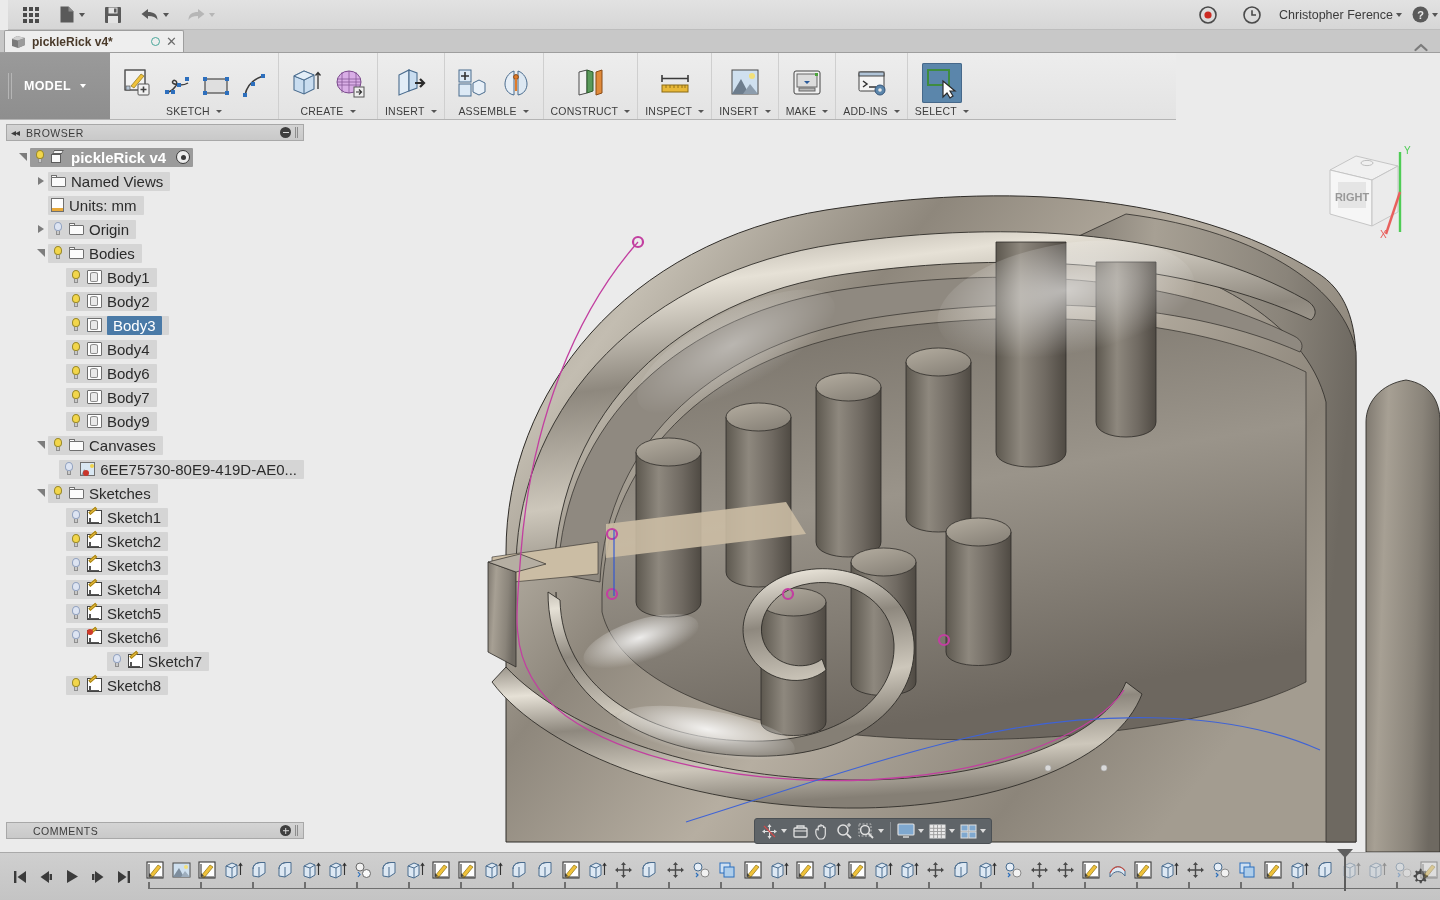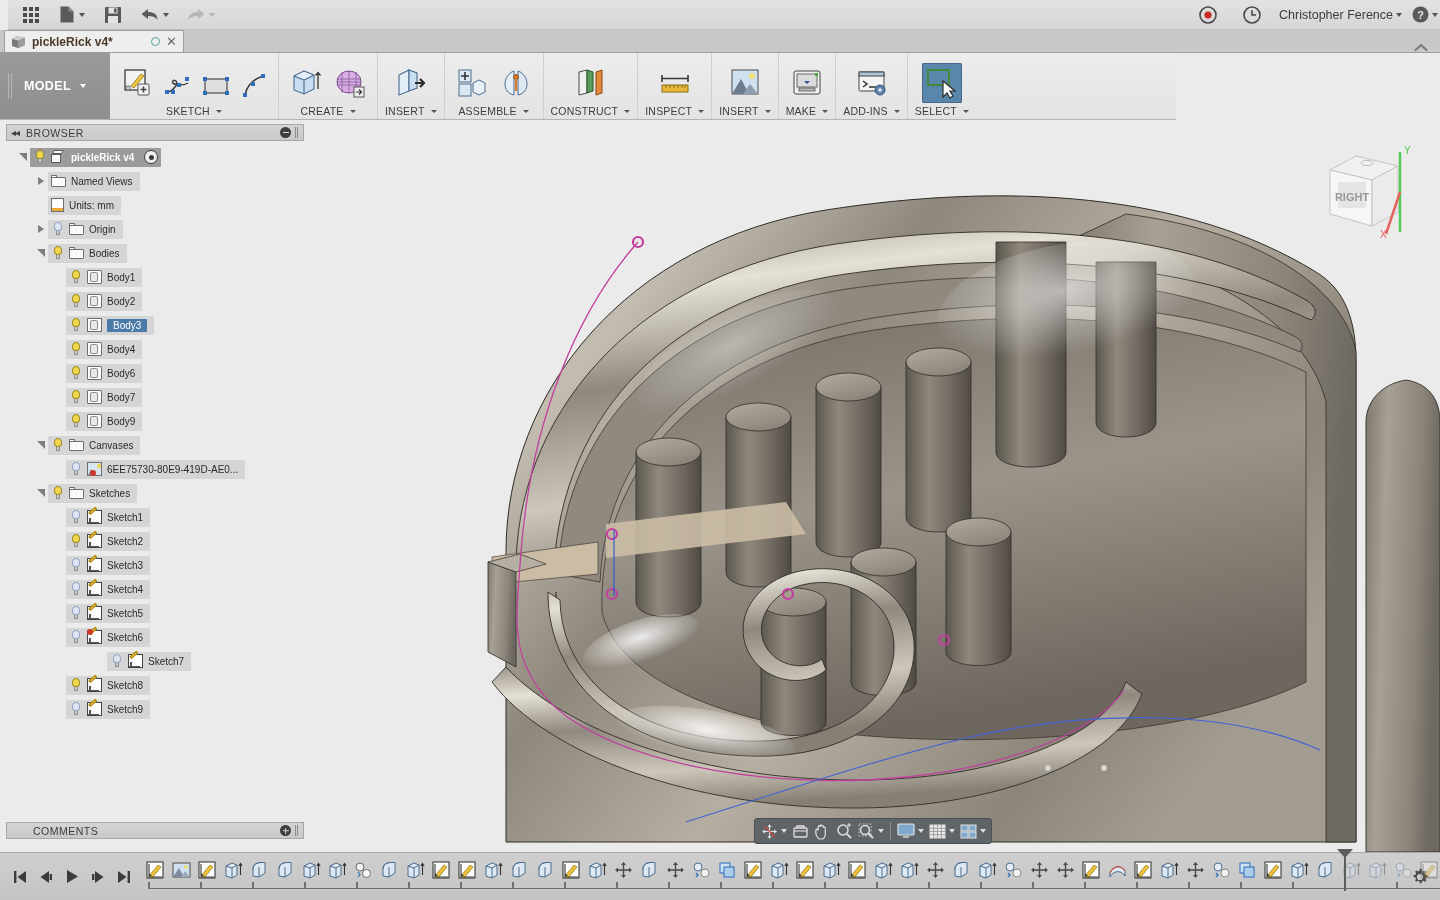--- a/index.html
+++ b/index.html
@@ -89,21 +89,21 @@
   .panel-head .ph-right{margin-left:auto; display:flex; align-items:center; gap:4px;}
   .circ-minus{width:11px;height:11px;border-radius:50%;background:#3e3e3e;display:flex;align-items:center;justify-content:center;}
   .circ-minus i{display:block;width:6px;height:1.6px;background:#d8d8d8;}
   .circ-plus{width:11px;height:11px;border-radius:50%;background:#3e3e3e;position:relative;}
   .circ-plus::before,.circ-plus::after{content:"";position:absolute;background:#d8d8d8;left:50%;top:50%;transform:translate(-50%,-50%);}
   .circ-plus::before{width:6px;height:1.6px;}
   .circ-plus::after{width:1.6px;height:6px;}
   .vgrip{width:4px;height:11px;background:repeating-linear-gradient(90deg,#8d8d8d 0 1px,transparent 1px 2px);}
 
   .tree { padding-top:4px; }
-  .node { display:flex; align-items:center; height:24px; font-size:10px; color:#2b2b2b; }
+  .node { display:flex; align-items:center; height:24px; font-size:15px; color:#2b2b2b; }
   .tw { width:14px; height:24px; display:flex; align-items:center; justify-content:center; }
   .tw .tri-closed{width:0;height:0;border-top:4.5px solid transparent;border-bottom:4.5px solid transparent;border-left:6px solid #7d7d7d;}
   .tw .tri-open{width:0;height:0;border-left:8px solid transparent;border-top:8px solid #7d7d7d;}
   .chip {
     display:flex; align-items:center; gap:5px; height:19px;
     background:#d5d5d5; border-radius:1px; padding:0 7px 0 3px;
   }
   .chip.root{background:#9b9b9b; padding-right:3px;}
   .chip.root .lbl{color:#ffffff; font-weight:bold;}
   .chip .lbl{ white-space:nowrap; }
@@ -1062,36 +1062,20 @@
             </span>
             <span class="sketchico">
               <i></i>
               <s></s>
               <b></b>
               <em></em>
             </span>
             <span class="lbl">Sketch8</span>
           </span>
         </div>
-        <div class="node" style="padding-left: 46px;">
-          <span class="tw"></span>
-          <span class="chip">
-            <span class="bulb off">
-              <span class="b"></span>
-              <span class="s"></span>
-            </span>
-            <span class="sketchico">
-              <i></i>
-              <s></s>
-              <b></b>
-              <em></em>
-            </span>
-            <span class="lbl">Sketch9</span>
-          </span>
-        </div>
       </div>
   </div>
 
   <div class="comments">
     <div class="panel-head">
       <span class="ph-title" style="margin-left:22px;">COMMENTS</span>
       <span class="ph-right">
         <span class="circ-plus"></span>
         <span class="vgrip"></span>
       </span>

